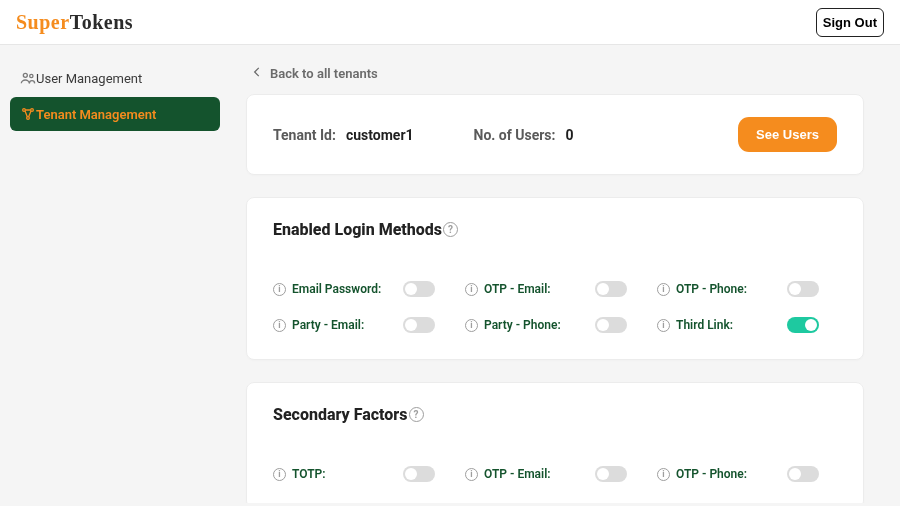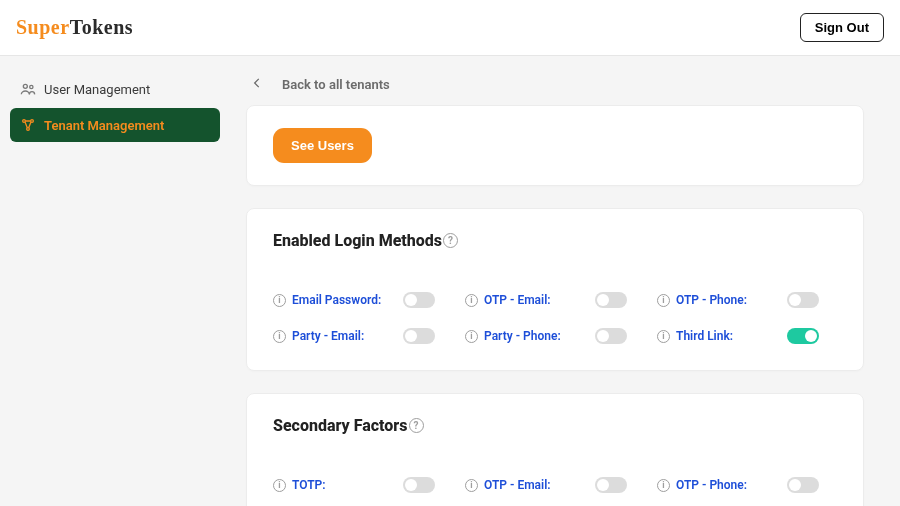--- a/index.html
+++ b/index.html
@@ -1,42 +1,42 @@
 <!DOCTYPE html>
 <html><head>
 <meta charset="utf-8">
 <style>
   * { box-sizing: border-box; margin: 0; padding: 0; }
   body { font-family: -apple-system, BlinkMacSystemFont, "Segoe UI", Roboto, Arial, sans-serif; background: #f5f5f5; color: #222; width: 900px; height: 506px; overflow: hidden; }
-  .topbar { height: 56px; background: #fff; border-bottom: 1px solid #e6e6e6; display: flex; align-items: center; justify-content: space-between; padding: 0 16px; }
+  .topbar { height: 45px; background: #fff; border-bottom: 1px solid #e6e6e6; display: flex; align-items: center; justify-content: space-between; padding: 0 16px; }
   .logo { font-family: Georgia, "Times New Roman", serif; font-size: 20px; font-weight: 600; letter-spacing: .5px; }
   .logo .orange { color: #f58c1e; }
   .logo .dark { color: #2b2b2b; }
-  .signout { border: 1.5px solid #222; background: #fff; border-radius: 6px; padding: 6px 14px; font-size: 13px; font-weight: 700; cursor: pointer; }
+  .signout { border: 1.5px solid #222; background: #fff; border-radius: 6px; padding: 6px 6px; font-size: 13px; font-weight: 700; cursor: pointer; }
   .layout { display: flex; height: calc(506px - 48px); }
   .sidebar { width: 230px; padding: 16px 10px; background: #f5f5f5; }
-  .sidebar-item { display: flex; align-items: center; gap: 8px; padding: 9px 10px; border-radius: 6px; font-size: 13px; color: #3b3b3b; cursor: pointer; margin-bottom: 2px; }
+  .sidebar-item { display: flex; align-items: center; gap: 0; padding: 9px 10px; border-radius: 6px; font-size: 13px; color: #3b3b3b; cursor: pointer; margin-bottom: 2px; }
   .sidebar-item.active { background: #14532d; color: #f58c1e; font-weight: 600; }
   .sb-icon { width: 16px; height: 16px; display: inline-flex; align-items: center; justify-content: center; }
   .main { flex: 1; overflow-y: auto; padding: 8px 36px 30px 16px; }
-  .back { display: flex; align-items: center; gap: 18px; color: #6b6b6b; font-size: 13px; font-weight: 600; cursor: pointer; padding: 12px 4px; }
+  .back { display: flex; align-items: center; gap: 6px; color: #6b6b6b; font-size: 13px; font-weight: 600; cursor: pointer; padding: 12px 4px; }
   .card { background: #fff; border: 1px solid #ececec; border-radius: 8px; box-shadow: 0 1px 2px rgba(0,0,0,0.02); margin-bottom: 20px; }
   .tenant-card { padding: 22px 26px; display: flex; align-items: center; justify-content: space-between; gap: 24px; }
   .tenant-info { display: flex; gap: 60px; align-items: baseline; }
   .kv .label { font-size: 14px; font-weight: 700; color: #5a5a5a; margin-right: 6px; }
   .kv .value { font-size: 14px; font-weight: 700; color: #1f1f1f; }
   .see-users { background: #f58c1e; color: #fff; border: none; border-radius: 11px; padding: 10px 18px; font-size: 13px; font-weight: 700; cursor: pointer; }
   .section-card { padding: 22px 26px 26px; }
   .section-title-row { display: flex; align-items: center; gap: 1px; margin-bottom: 42px; }
   .section-title { font-size: 16px; font-weight: 800; color: #222; }
   .help-icon { width: 15px; height: 15px; border: 1.5px solid #9e9e9e; border-radius: 50%; display: inline-flex; align-items: center; justify-content: center; font-size: 10px; color: #9e9e9e; font-weight: 700; cursor: pointer; }
   .grid { display: grid; grid-template-columns: repeat(3, 1fr); row-gap: 20px; column-gap: 12px; }
   .method { display: flex; align-items: center; gap: 6px; justify-content: flex-start; }
   .method .info-icon { width: 13px; height: 13px; border: 1.3px solid #9e9e9e; border-radius: 50%; display: inline-flex; align-items: center; justify-content: center; font-size: 9px; color: #9e9e9e; font-weight: 700; }
-  .method-label { font-size: 12px; color: #1d4ed8; font-weight: 600; flex: 0 0 auto; }
+  .method-label { font-size: 12px; color: #14532d; font-weight: 600; flex: 0 0 auto; }
   .toggle { position: relative; width: 32px; height: 16px; border-radius: 10px; background: #dcdcdc; cursor: pointer; margin-left: auto; margin-right: 18px; }
   .toggle .knob { position: absolute; top: 2px; left: 2px; width: 12px; height: 12px; background: #fff; border-radius: 50%; transition: left .15s, background .15s; }
   .toggle.on { background: #1ec9a0; }
   .toggle.on .knob { left: 18px; }
   .spacer-card { margin-bottom: 22px; }
 </style>
 </head>
 <body>
 
 <div class="topbar">
@@ -76,20 +76,30 @@
     <div class="back">
       <span>
         <svg viewBox="0 0 24 24" width="14" height="14" fill="none" stroke="#6b6b6b" stroke-width="2.2">
             <path d="M15 5l-7 7 7 7"></path>
           </svg>
       </span>
       <span>Back to all tenants</span>
     </div>
 
     <div class="card tenant-card spacer-card">
+      <div class="tenant-info">
+        <div class="kv">
+          <span class="label">Tenant Id:</span>
+          <span class="value">customer1</span>
+        </div>
+        <div class="kv">
+          <span class="label">No. of Users:</span>
+          <span class="value">0</span>
+        </div>
+      </div>
       <button class="see-users">See Users</button>
     </div>
 
     <div class="card section-card spacer-card">
       <div class="section-title-row">
         <span class="section-title">Enabled Login Methods</span>
         <span class="help-icon">?</span>
       </div>
       <div class="grid">
         <div class="method">

